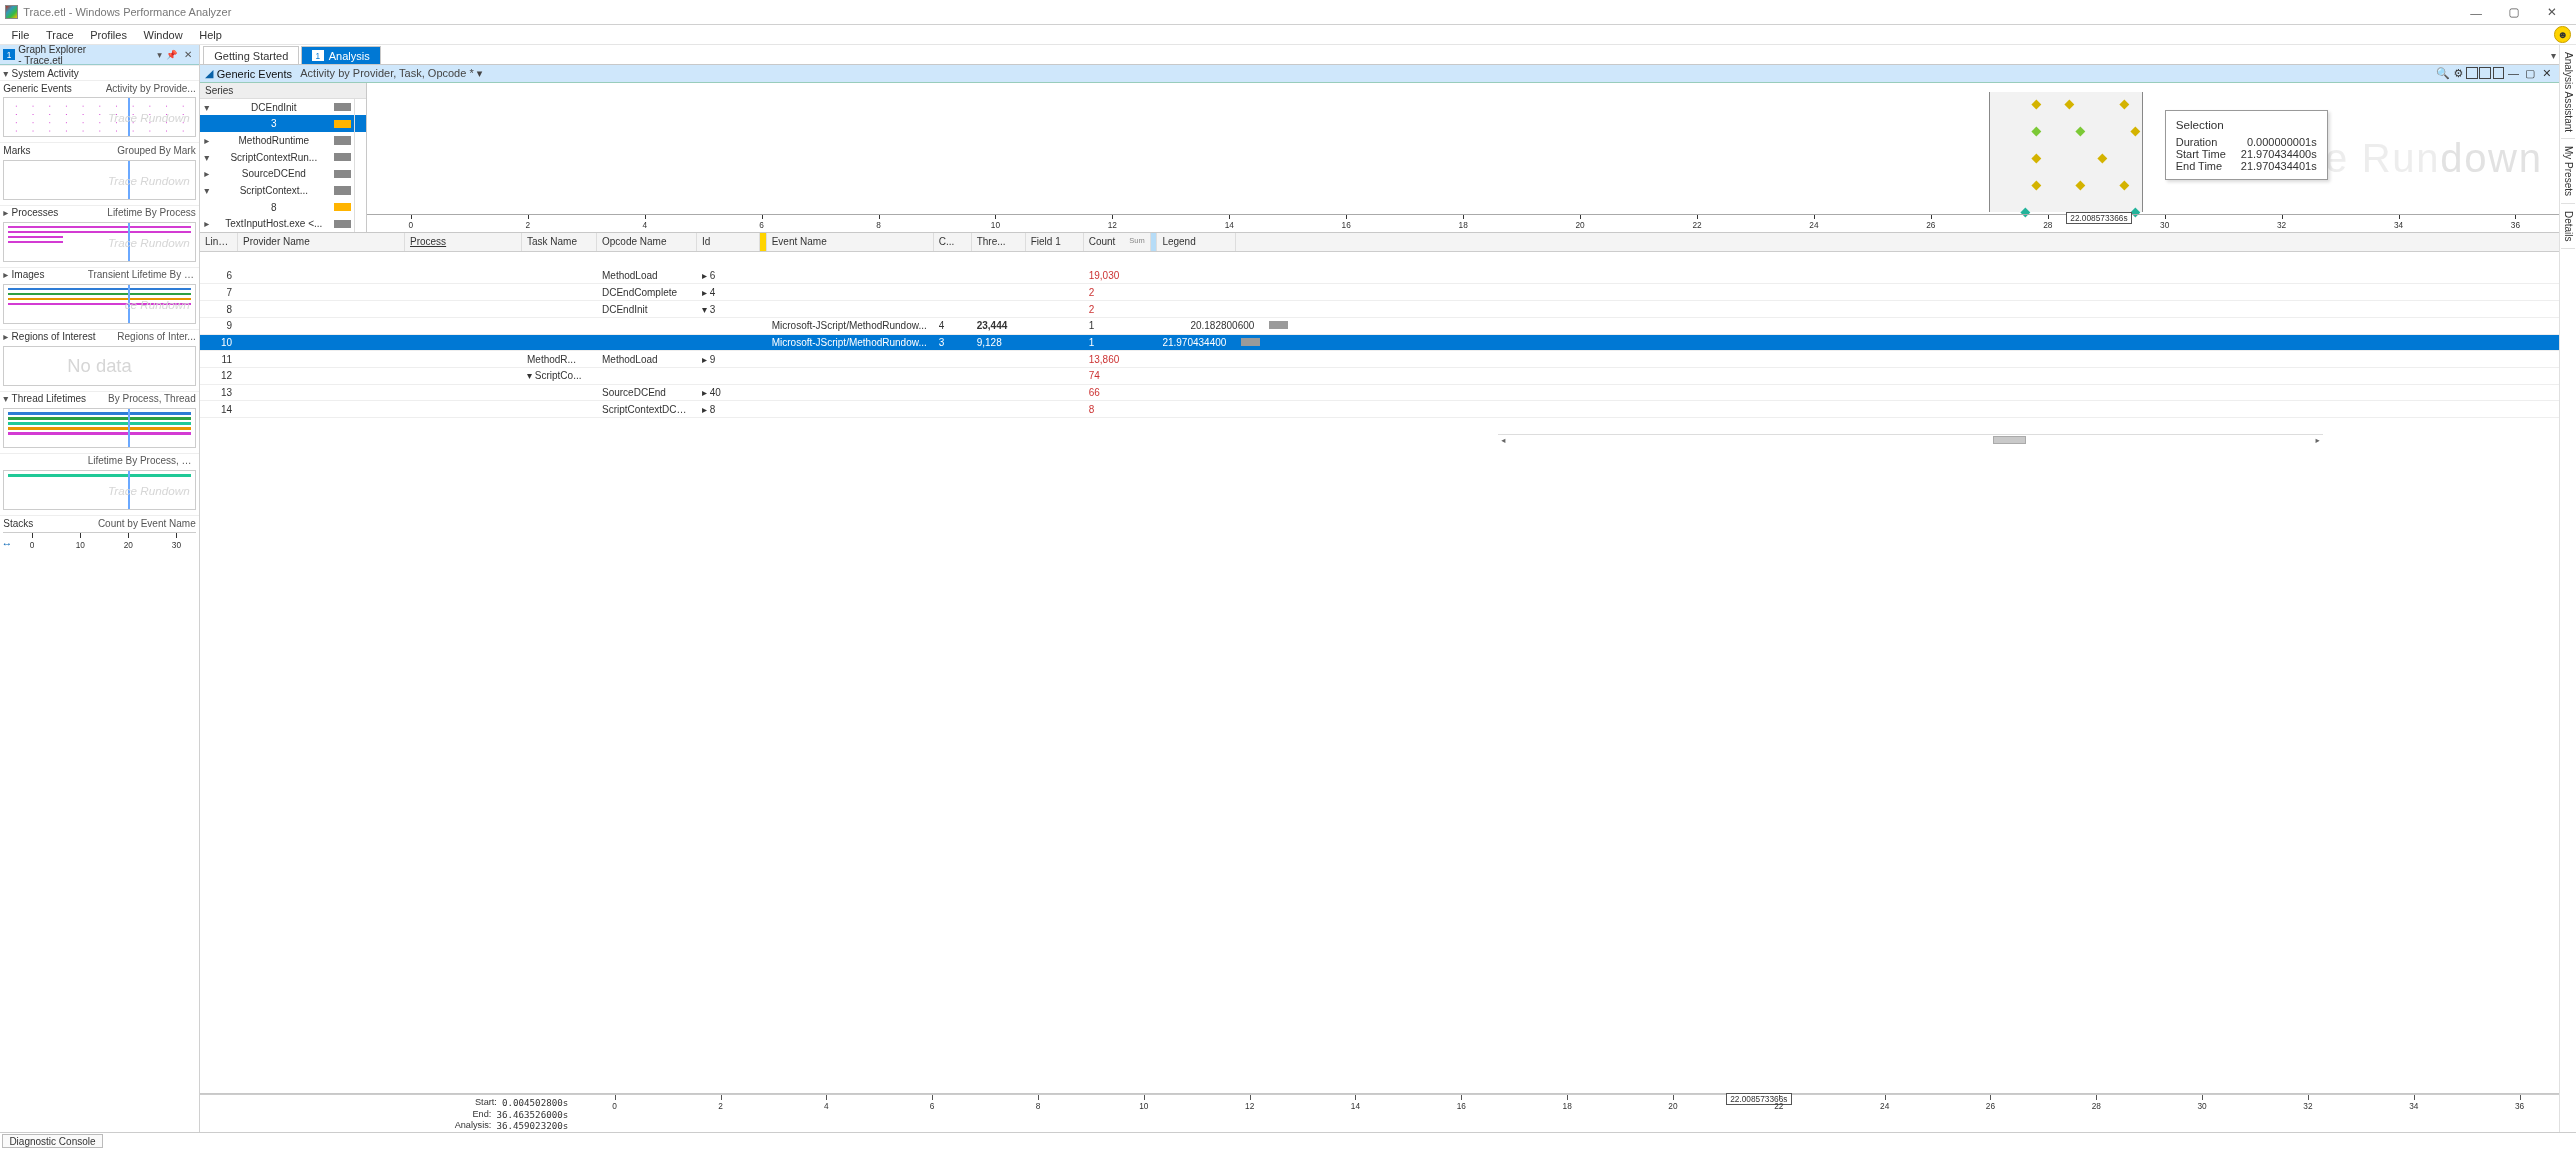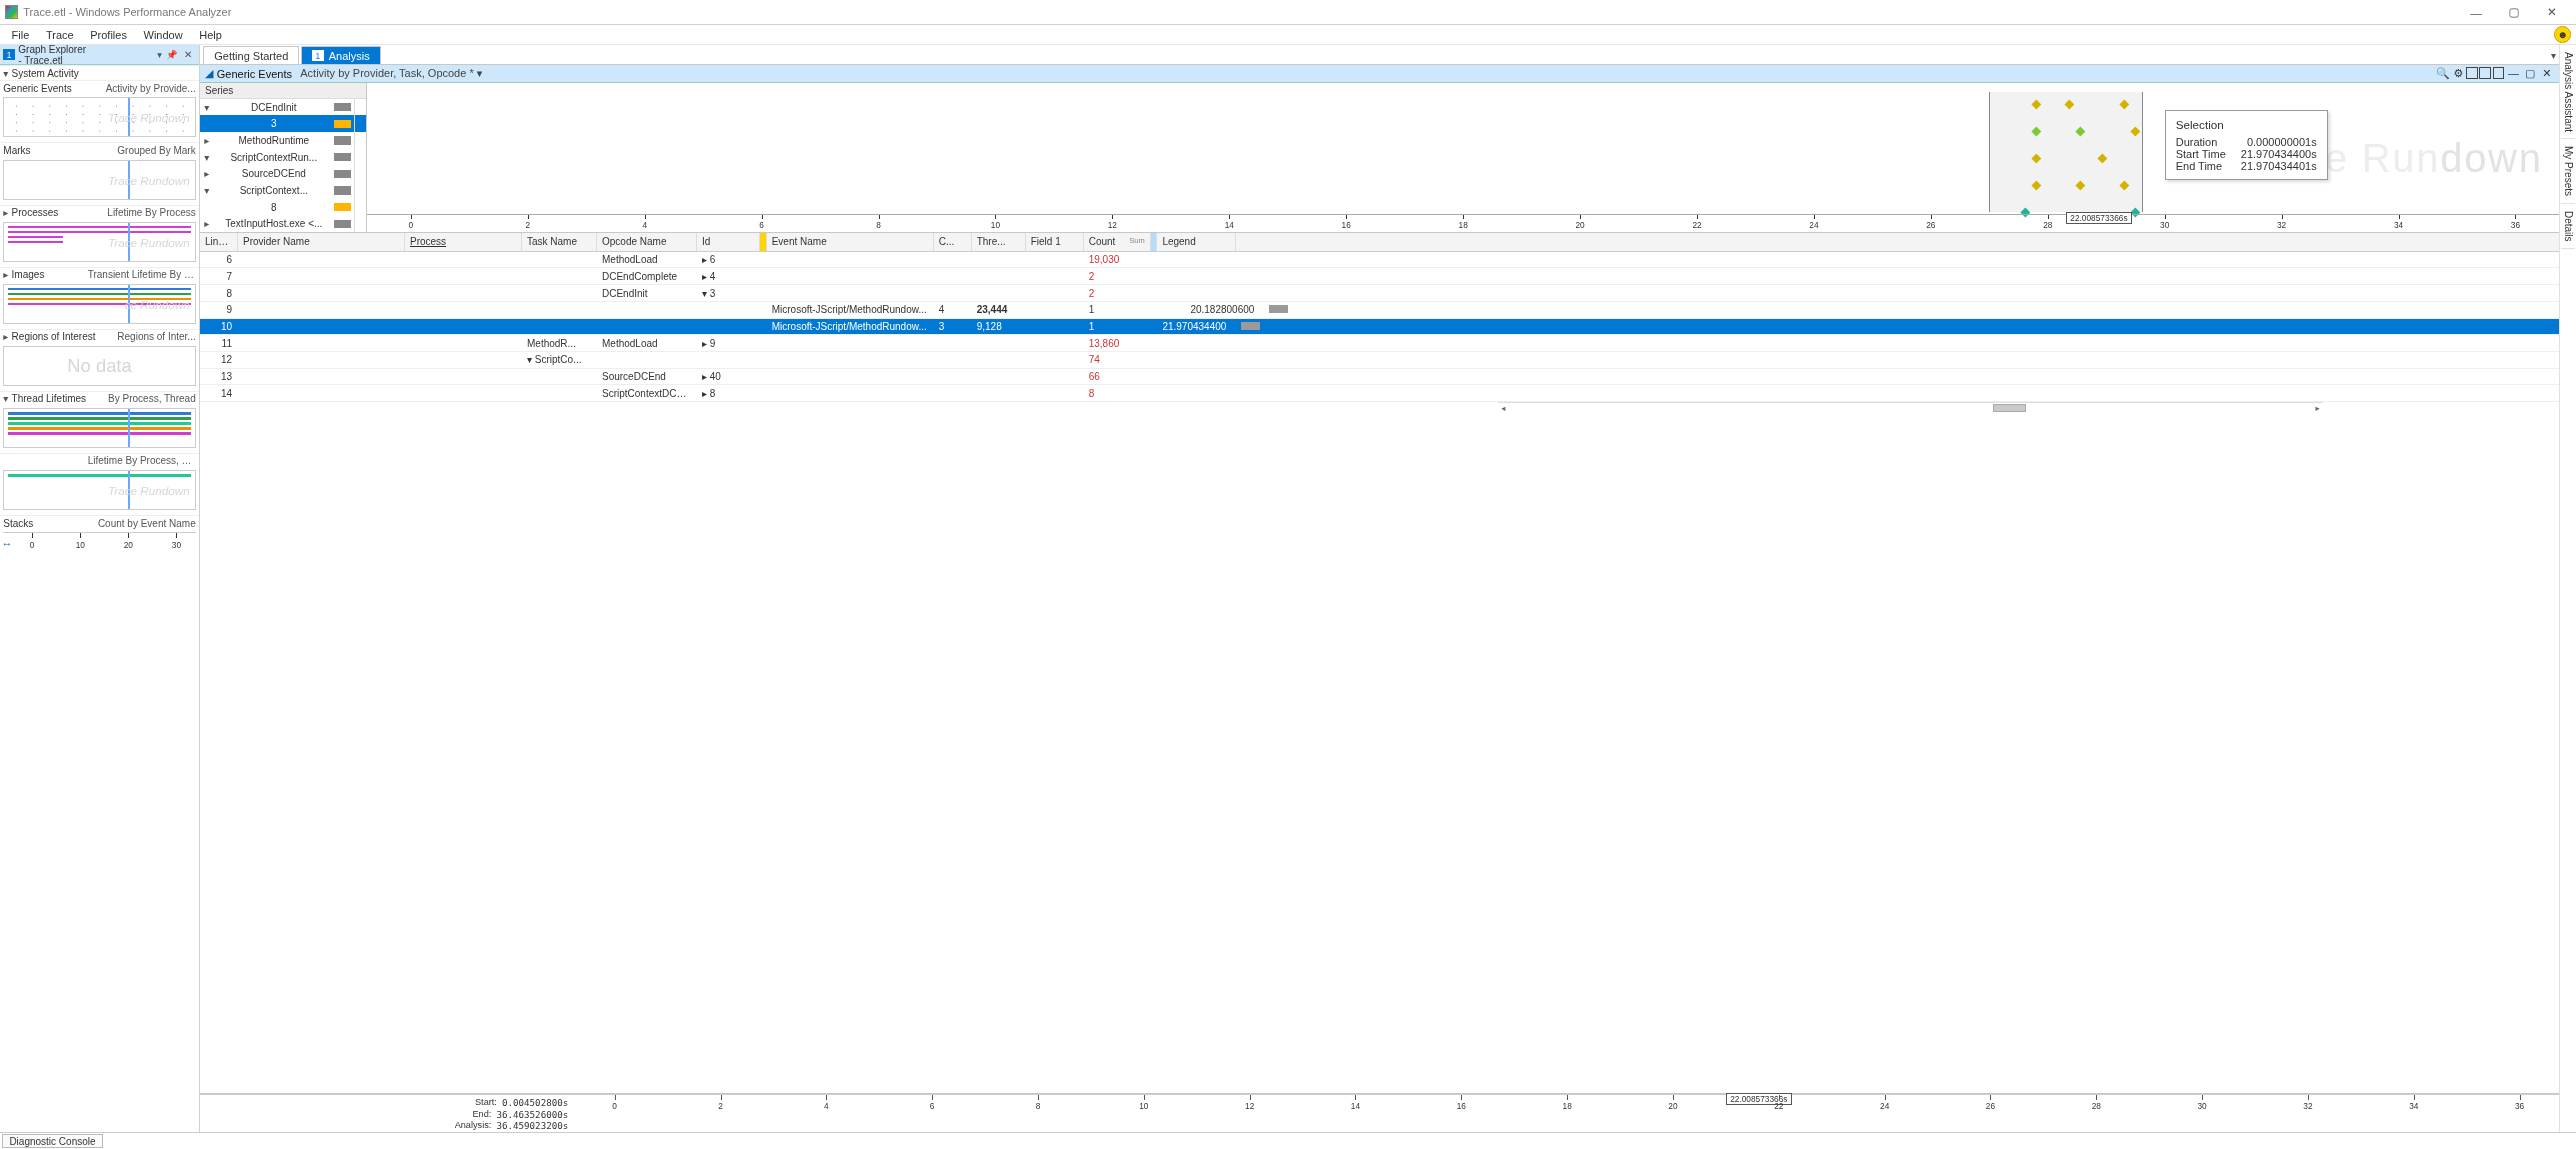--- a/index.html
+++ b/index.html
@@ -95,21 +95,21 @@
   .diamond { position:absolute; width:6.7px; height:6.7px; transform:rotate(45deg); }
   .ruler { position:absolute; left:0; right:0; bottom:0; height:18.4px; border-top:0.8px solid #aaa; }
   .ruler .tick { position:absolute; top:0; width:0.8px; height:4.2px; background:#333; }
   .ruler .lbl { position:absolute; top:5px; font-size:8.3px; transform:translateX(-50%); }
   .ruler .cursor-box { position:absolute; top:-3.3px; border:0.8px solid #555; background:#fff; padding:0 3.3px; font-size:8.3px; }
   .tooltip { position:absolute; border:0.8px solid #999; background:#fff; padding:6.7px 10px; font-size:11px; box-shadow:1.7px 1.7px 3.3px rgba(0,0,0,0.15); }
   .tooltip .tt-title { font-size:11.7px; margin-bottom:5px; }
   .tooltip .tt-row { display:flex; justify-content:space-between; gap:15px; }
 
   
-  .data-table { flex:1; overflow:hidden; border-bottom:0.8px solid #c8c8c8; display:flex; flex-direction:column; }
+  .data-table { flex:1; overflow:hidden; border-bottom:0.8px solid #c8c8c8; display:flex; flex-direction:column;gap:16px; }
   .dt-head { display:flex; background:#f4f4f4; border-bottom:0.8px solid #ccc; font-size:10px; height:18.4px; }
   .dt-head .col { border-right:0.8px solid #ddd; padding:2.5px 5px; overflow:hidden; text-overflow:ellipsis; white-space:nowrap; }
   .dt-body { overflow:hidden; }
   .dt-row { display:flex; height:16.7px; align-items:center; font-size:10px; border-bottom:0.8px solid #eee; }
   .dt-row.sel { background:#0078d4; color:#fff; }
   .dt-row .cell { padding:1.7px 5px; overflow:hidden; white-space:nowrap; text-overflow:ellipsis; border-right:0.8px solid transparent; }
   .count-red { color:#c33; }
   .yellow-bar { width:5px; background:#ffd400; }
   .blue-bar { width:5px; background:#b6dcf7; }
   .legend-box { width:18.4px; height:8.3px; background:#9a9a9a; display:inline-block; }

